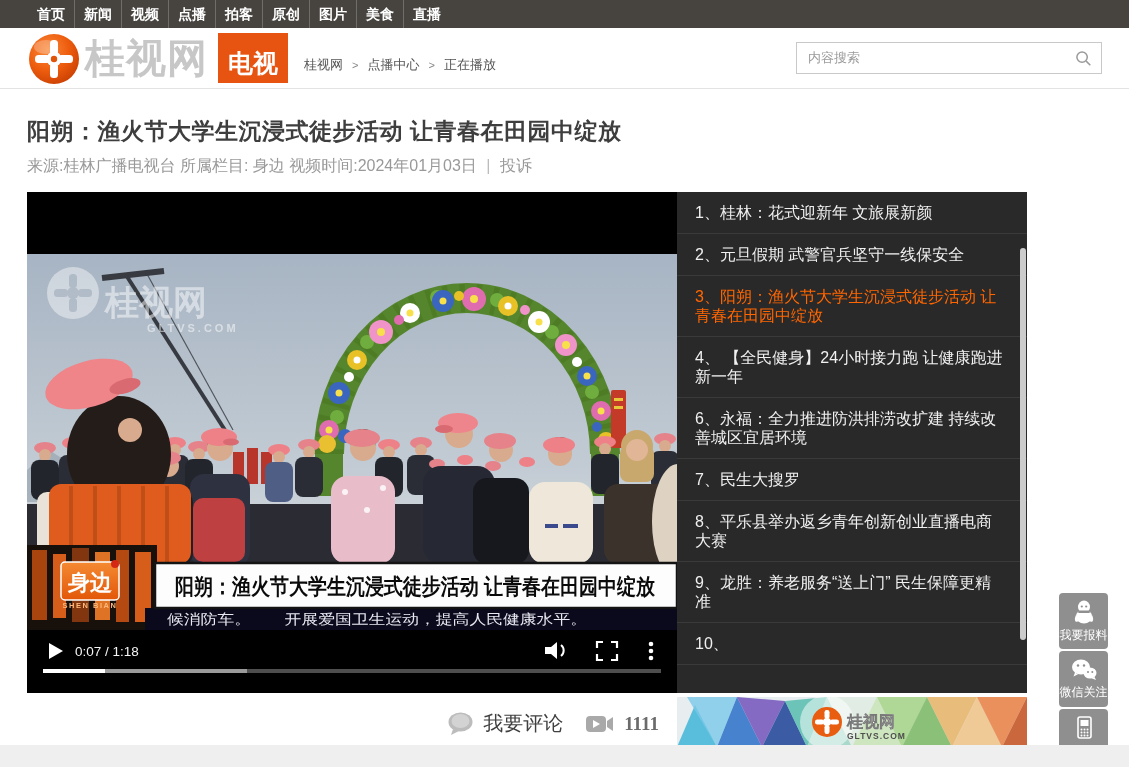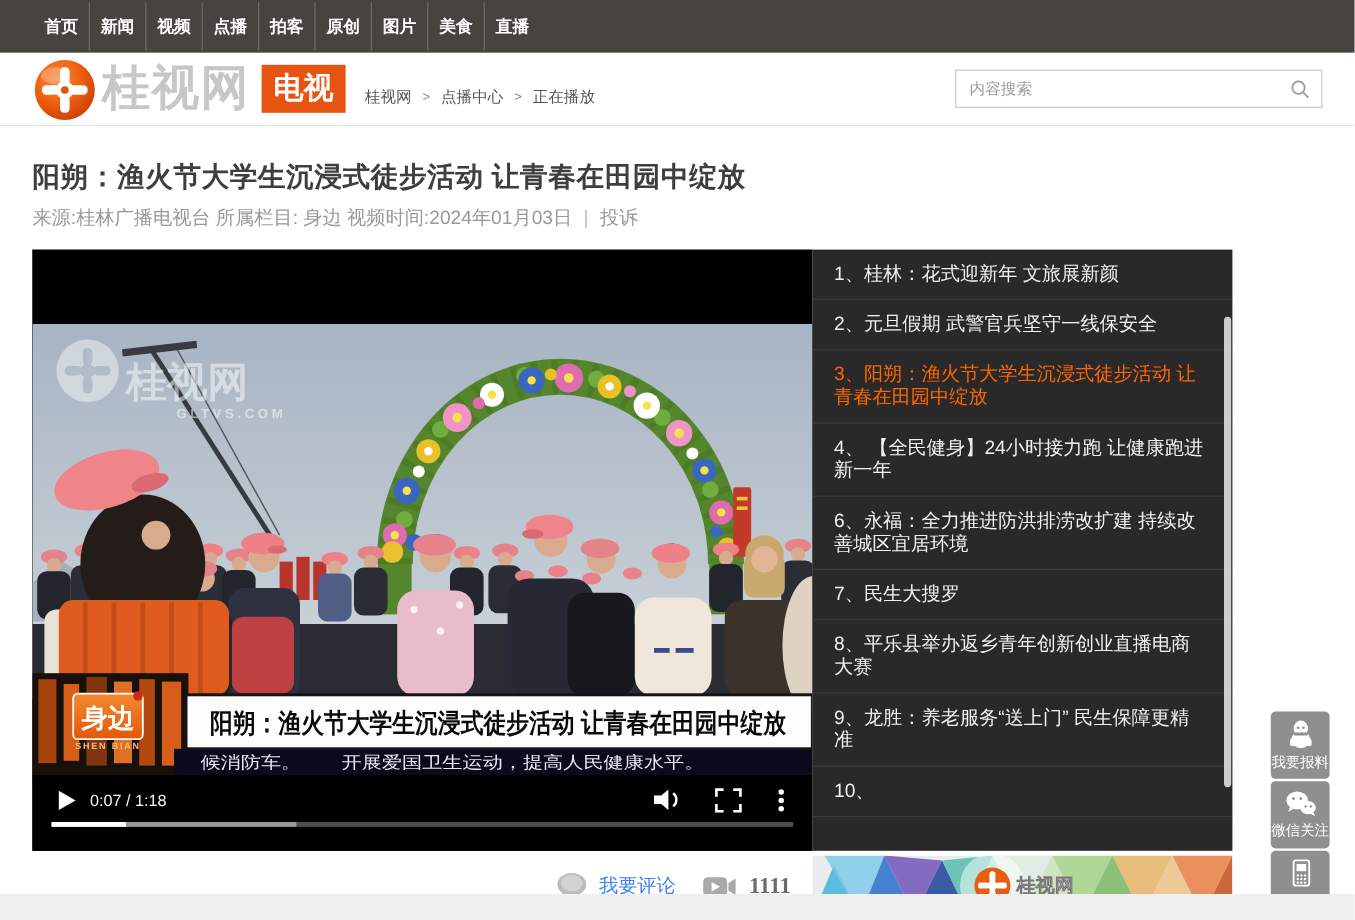--- a/index.html
+++ b/index.html
@@ -1,37 +1,37 @@
 <!DOCTYPE html>
 <html><head>
 <meta charset="utf-8">
 <style>
   html,body{margin:0;padding:0;background:#fff;}
   #app{position:relative;width:1129px;height:767px;overflow:hidden;background:#fff;
        font-family:"Liberation Sans","DejaVu Sans",sans-serif;}
 
   
-  .topnav{height:44px;background:#474440;display:flex;align-items:center;padding-left:28px;}
+  .topnav{height:28px;background:#474440;display:flex;align-items:center;padding-left:28px;}
   .topnav .menu{display:flex;}
   .menu-item{color:#fff;font-size:14px;font-weight:bold;line-height:40px;padding:0 9px;
              border-right:1px solid rgba(255,255,255,.22);cursor:pointer;white-space:nowrap;}
   .menu-item:last-child{border-right:none;}
   .topnav-right{margin-left:auto;margin-right:110px;display:flex;}
   .auth-item{color:#cd7f5d;font-size:14px;font-weight:bold;line-height:40px;padding:0 13px;
              border-right:1px solid rgba(255,255,255,.22);cursor:pointer;}
   .auth-item:last-child{border-right:none;}
 
   
   .site-header{height:60px;background:#fff;border-bottom:1px solid #e3e3e3;
                display:flex;align-items:center;padding:0 27px;}
   .logo-wrap{display:flex;align-items:center;cursor:pointer;}
   .logo-ball{width:54px;height:54px;margin-right:4px;margin-top:2px;}
   .logo-text{font-size:40px;font-weight:bold;color:#c7c7c7;letter-spacing:1px;line-height:54px;}
   .badge-tv{background:#e75310;color:#fff;font-size:25px;font-weight:bold;
-            padding:7px 10px 5px;margin-left:10px;line-height:1.1;}
+            padding:17px 10px 5px;margin-left:10px;line-height:1.1;}
   .breadcrumb{margin-left:16px;margin-top:14px;color:#555;font-size:13px;display:flex;align-items:center;gap:9px;}
   .bc-link{cursor:pointer;}
   .bc-sep{color:#888;font-size:11px;}
   .search-box{margin-left:auto;width:286px;height:30px;border:1px solid #c9c9c9;
               display:flex;align-items:center;padding:0 9px;background:#fff;}
   .search-box input{border:none;outline:none;flex:1;font-size:13px;color:#333;background:transparent;
                     font-family:Liberation Mono, monospace;}
   .search-box input::placeholder{color:#9a9a9a;}
   .search-icon{width:17px;height:17px;flex:0 0 auto;cursor:pointer;}
 
@@ -54,21 +54,21 @@
   li.pl-item{padding:11px 22px 11px 18px;font-size:16px;line-height:19px;color:#f0f0f0;
              border-bottom:1px solid #3a3a3a;cursor:pointer;}
   li.pl-item.active{color:#ff6600;}
   .sb-scroll{position:absolute;right:1px;top:56px;width:6px;height:392px;background:#cccccc;border-radius:3px;cursor:pointer;}
 
   
   .below-row{display:flex;width:1000px;align-items:flex-start;}
   .actions{width:650px;display:flex;justify-content:flex-end;align-items:center;gap:22px;
            padding:17px 18px 0 0;box-sizing:border-box;}
   .action{display:flex;align-items:center;gap:9px;cursor:pointer;}
-  .comment-label{font-size:16px;color:#3b82f6;}
+  .comment-label{font-size:20px;color:#404040;}
   .views-count{font-size:19px;color:#6b6b6b;font-weight:bold;font-family:"Liberation Serif","DejaVu Serif",serif;}
   .ad-banner{width:350px;height:50px;margin-top:4px;cursor:pointer;}
 
   
   .float-widgets{position:absolute;right:21px;top:593px;width:49px;display:flex;flex-direction:column;gap:2px;}
   .fw-btn{background:#8f8f8f;border-radius:4px;height:56px;display:flex;flex-direction:column;
           align-items:center;justify-content:center;color:#fff;font-size:12px;gap:2px;cursor:pointer;}
 
   .footer-strip{position:absolute;left:0;right:0;bottom:0;height:22px;background:#efeff0;}
 </style>

